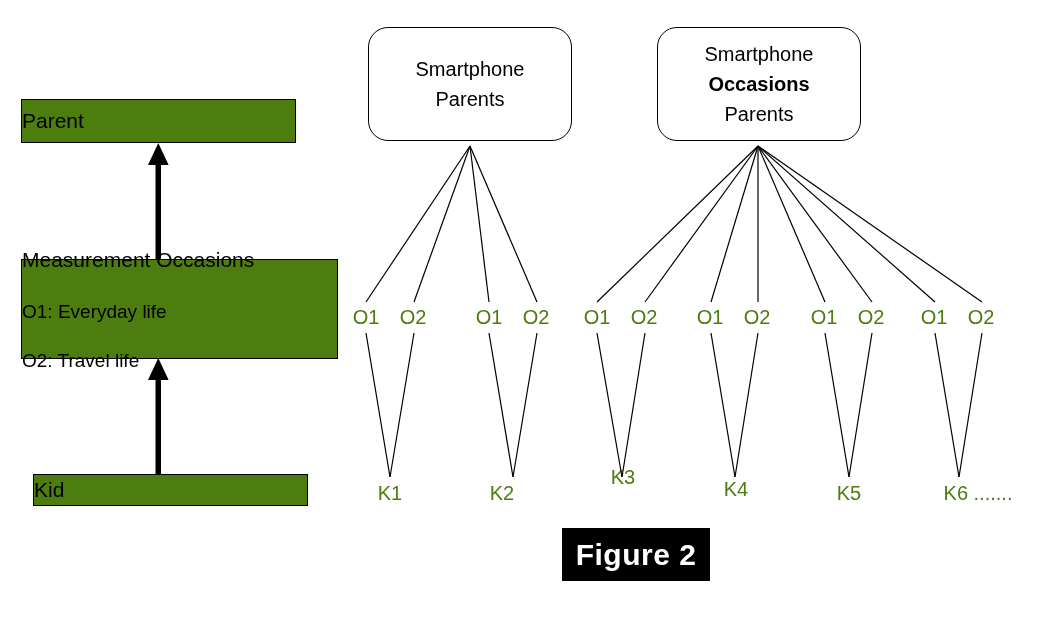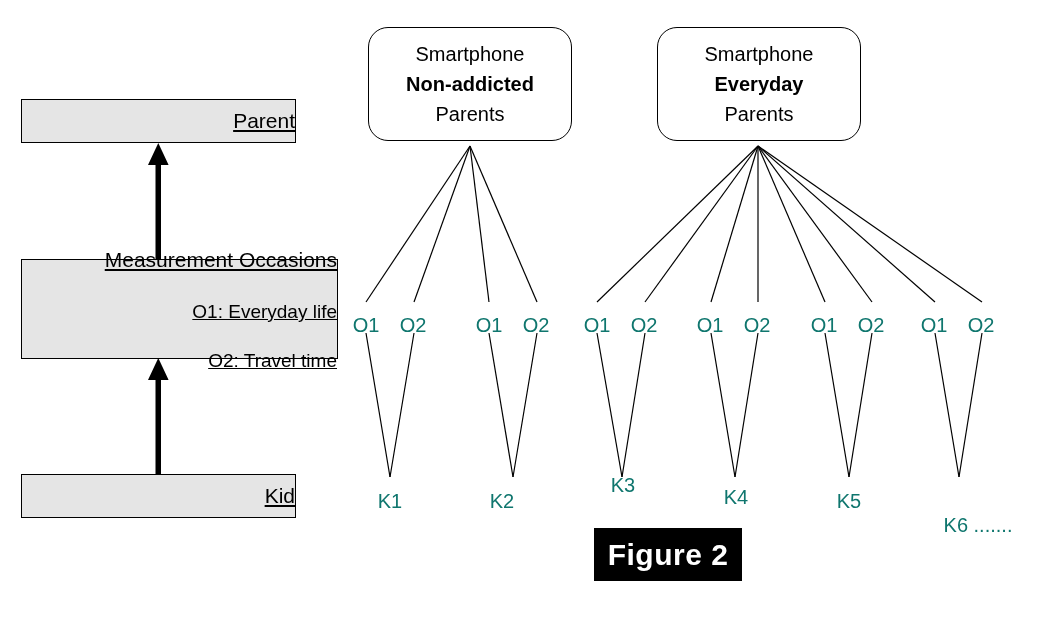--- a/index.html
+++ b/index.html
@@ -14,28 +14,27 @@
   #canvas {
     position: relative;
     width: 1054px;
     height: 620px;
     background: #ffffff;
     overflow: hidden;
   }
   .box {
     position: absolute;
     border: 1.6px solid #000000;
-    background: #e5e5e5;
+    background: #4d7c0f;
     box-sizing: border-box;
     display: flex;
     flex-direction: column;
-    align-items: flex-end;
+    align-items: flex-start;
     justify-content: center;
     text-align: center;
-    text-decoration: underline;
   }
   .box-title {
     font-size: 21px;
     line-height: 26px;
     color: #000000;
   }
   .box-sub {
     font-size: 19px;
     line-height: 21px;
     color: #000000;
@@ -59,43 +58,41 @@
   }
   .rb-line.bold {
     font-weight: bold;
   }
   .node-label {
     position: absolute;
     font-size: 20px;
     line-height: 22px;
     white-space: nowrap;
     text-align: center;
-    color: #0f766e;
-    margin-top: 8px;
+    color: #4d7c0f;
   }
   .o-label {
     transform: translateX(-50%);
   }
   .k-label {
     transform: translateX(-50%);
   }
   .k-label.trailing {
     transform: translateX(-50%);
   }
   .figure-tag {
     position: absolute;
     background: #000000;
     color: #ffffff;
     font-weight: bold;
     font-size: 30px;
     display: flex;
     align-items: center;
     justify-content: center;
     letter-spacing: 0.5px;
-    margin-left: 32px;
   }
   svg.overlay {
     position: absolute;
     left: 0;
     top: 0;
     width: 1054px;
     height: 620px;
     pointer-events: none;
   }
 </style>
@@ -104,36 +101,35 @@
 
 <div id="canvas">
 
   <div class="box" style="left:21px; top:99px; width:275px; height:44px;">
     <div class="box-title">Parent</div>
   </div>
 
   <div class="box" style="left:21px; top:259px; width:317px; height:100px;">
     <div class="box-title">Measurement Occasions</div>
     <div class="box-sub">O1: Everyday life</div>
-    <div class="box-sub">O2: Travel time</div>
-  </div>
-
-  <div class="box" style="left:21px; top:474px; width:275px; height:44px;">
+    <div class="box-sub">O2: Travel life</div>
+  </div>
+
+  <div class="box" style="left:33px; top:474px; width:275px; height:32px;">
     <div class="box-title">Kid</div>
   </div>
 
   <div class="rounded" style="left:368px; top:27px; width:204px; height:114px;">
     <div class="rb-line">Smartphone</div>
-    <div class="rb-line bold">Non-addicted</div>
     <div class="rb-line">Parents</div>
   </div>
 
   <div class="rounded" style="left:657px; top:27px; width:204px; height:114px;">
     <div class="rb-line">Smartphone</div>
-    <div class="rb-line bold">Everyday</div>
+    <div class="rb-line bold">Occasions</div>
     <div class="rb-line">Parents</div>
   </div>
 
   <div class="node-label o-label" style="left:366px; top:306px;">O1</div>
   <div class="node-label o-label" style="left:413px; top:306px;">O2</div>
 
   <div class="node-label o-label" style="left:489px; top:306px;">O1</div>
   <div class="node-label o-label" style="left:536px; top:306px;">O2</div>
 
   <div class="node-label o-label" style="left:597px; top:306px;">O1</div>
@@ -146,21 +142,21 @@
   <div class="node-label o-label" style="left:871px; top:306px;">O2</div>
 
   <div class="node-label o-label" style="left:934px; top:306px;">O1</div>
   <div class="node-label o-label" style="left:981px; top:306px;">O2</div>
 
   <div class="node-label k-label" style="left:390px; top:482px;">K1</div>
   <div class="node-label k-label" style="left:502px; top:482px;">K2</div>
   <div class="node-label k-label" style="left:623px; top:466px;">K3</div>
   <div class="node-label k-label" style="left:736px; top:478px;">K4</div>
   <div class="node-label k-label" style="left:849px; top:482px;text-align:right;">K5</div>
-  <div class="node-label k-label trailing" style="left:978px; top:506px;">K6 .......</div>
+  <div class="node-label k-label trailing" style="left:978px; top:482px;">K6 .......</div>
 
   <div class="figure-tag" style="left:562px; top:528px; width:148px; height:53px;">
     <span>Figure 2</span>
   </div>
 
   <svg class="overlay" viewBox="0 0 1054 620" xmlns="http://www.w3.org/2000/svg">
 
     <g>
       <rect x="155.5" y="372" width="5.5" height="102" fill="#000000"></rect>
       <polygon points="158.3,358 148,380 168.6,380" fill="#000000"></polygon>

